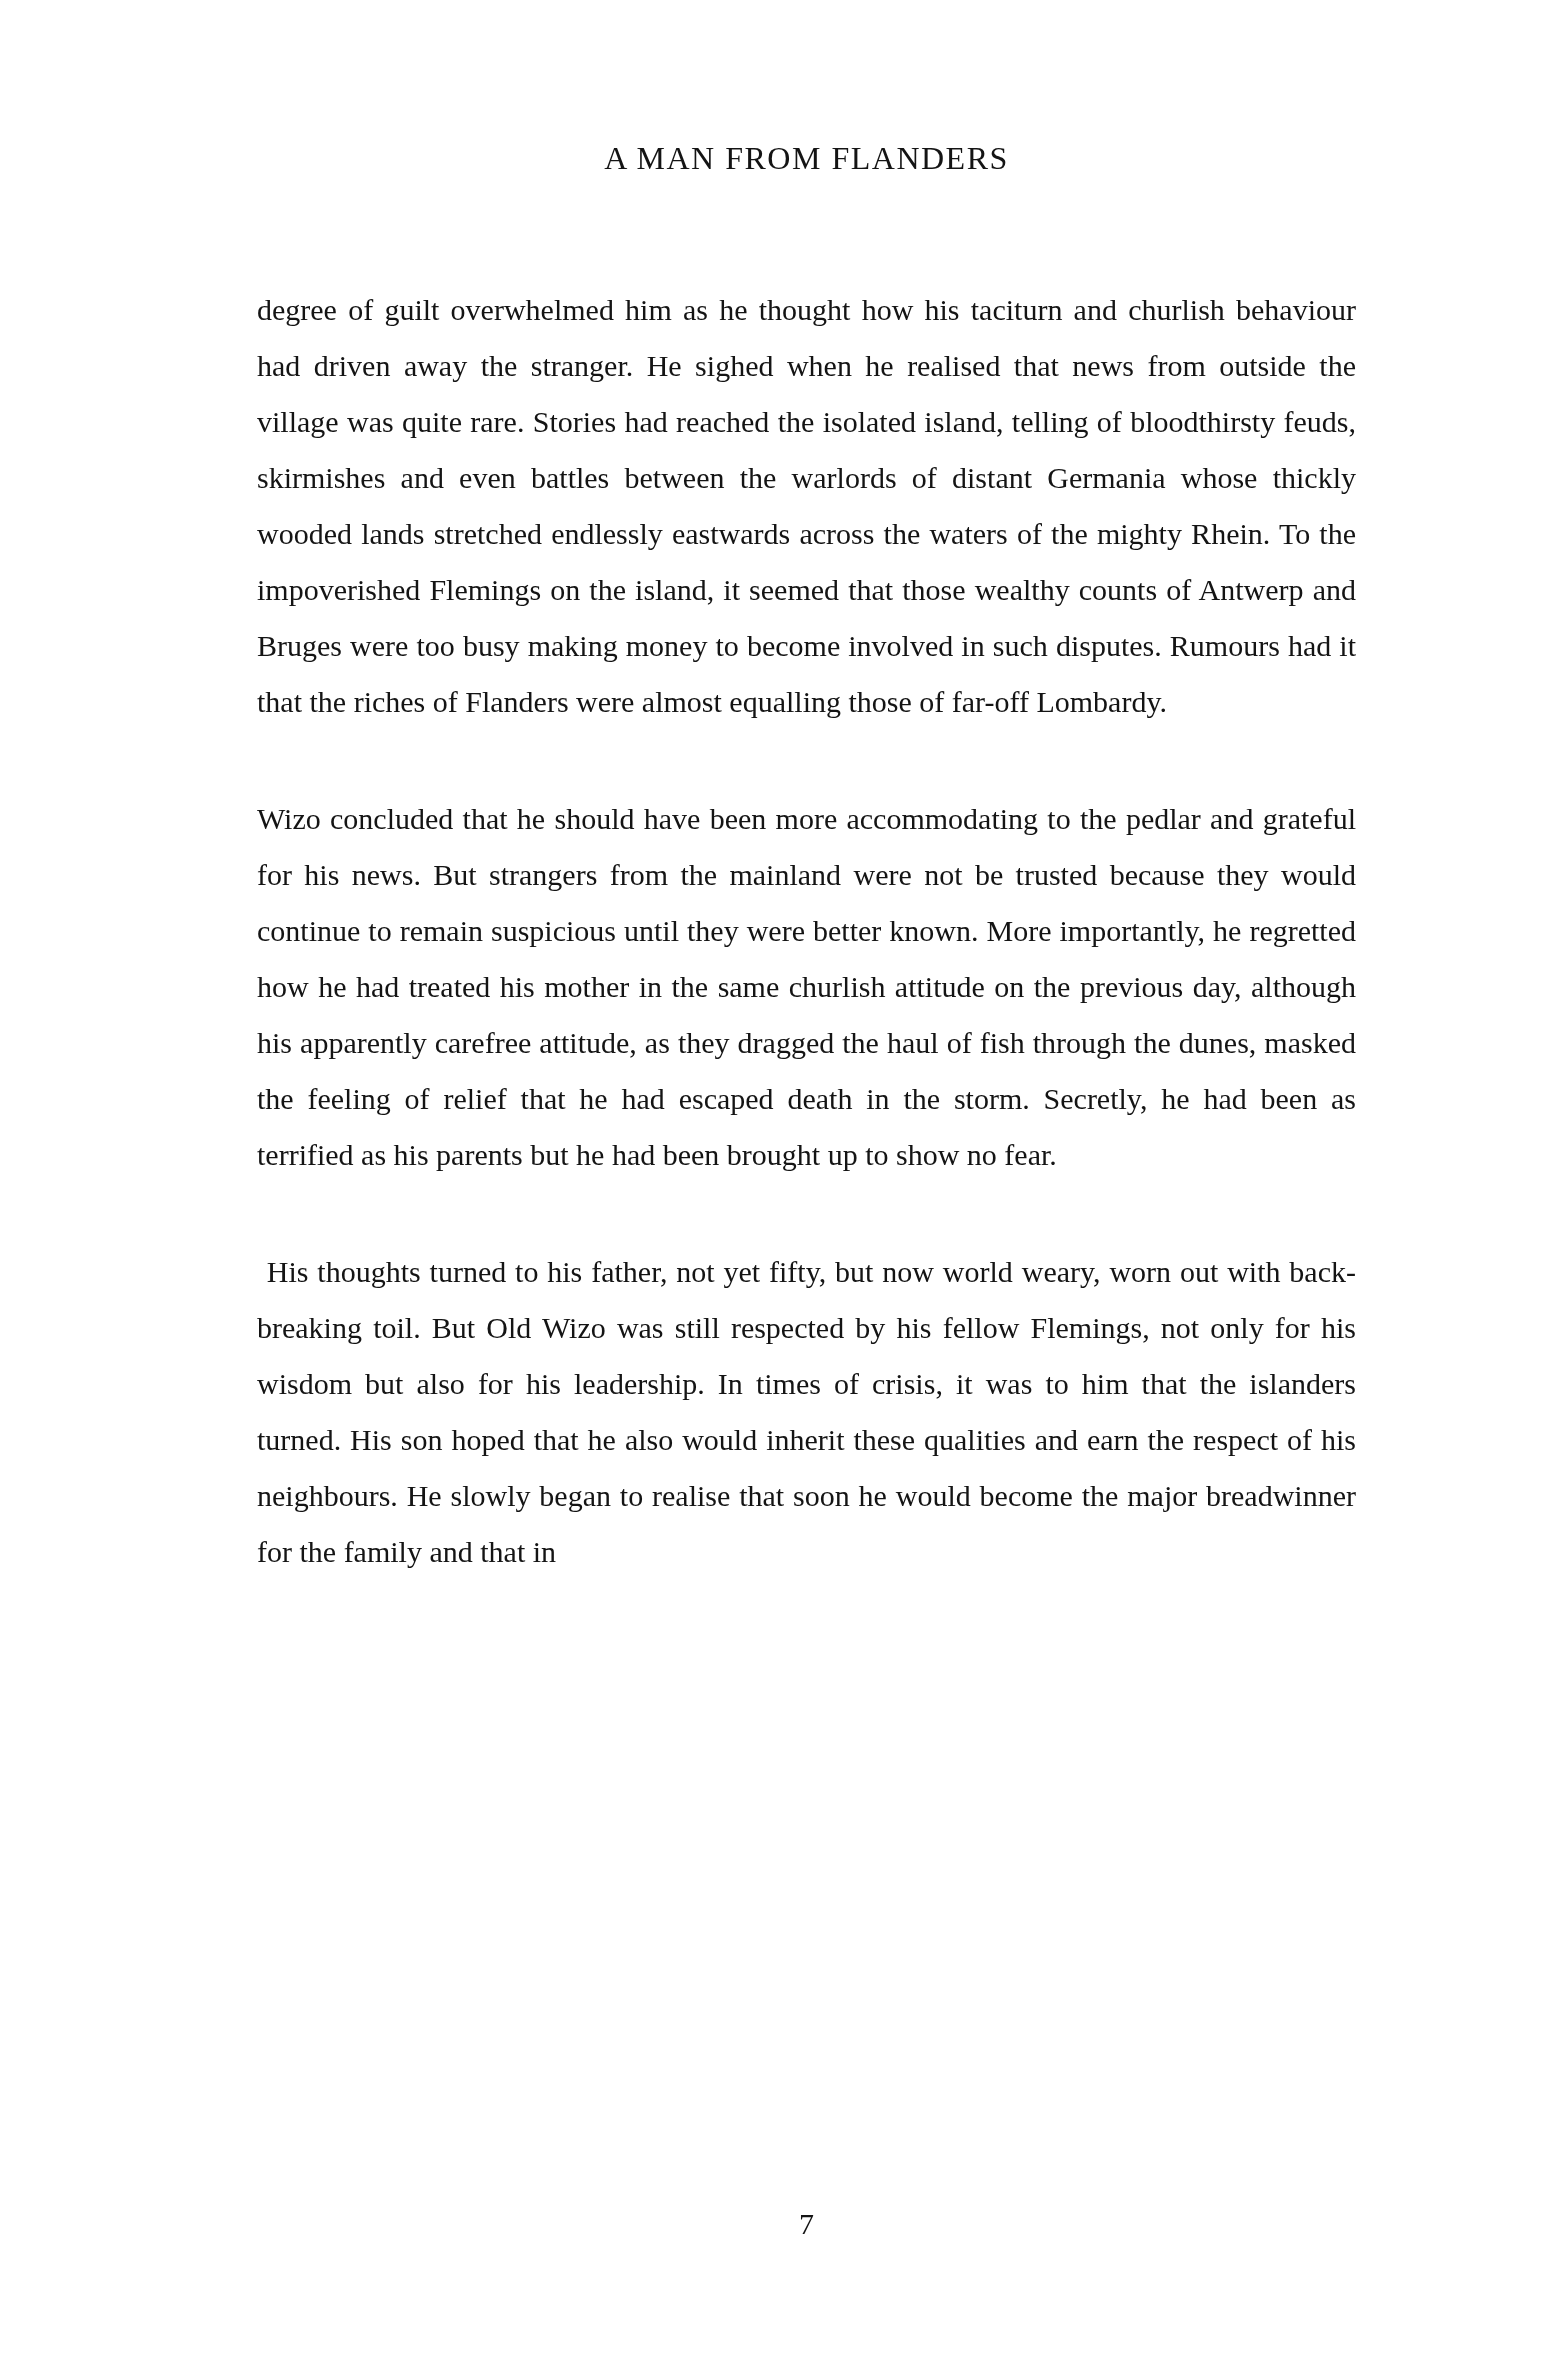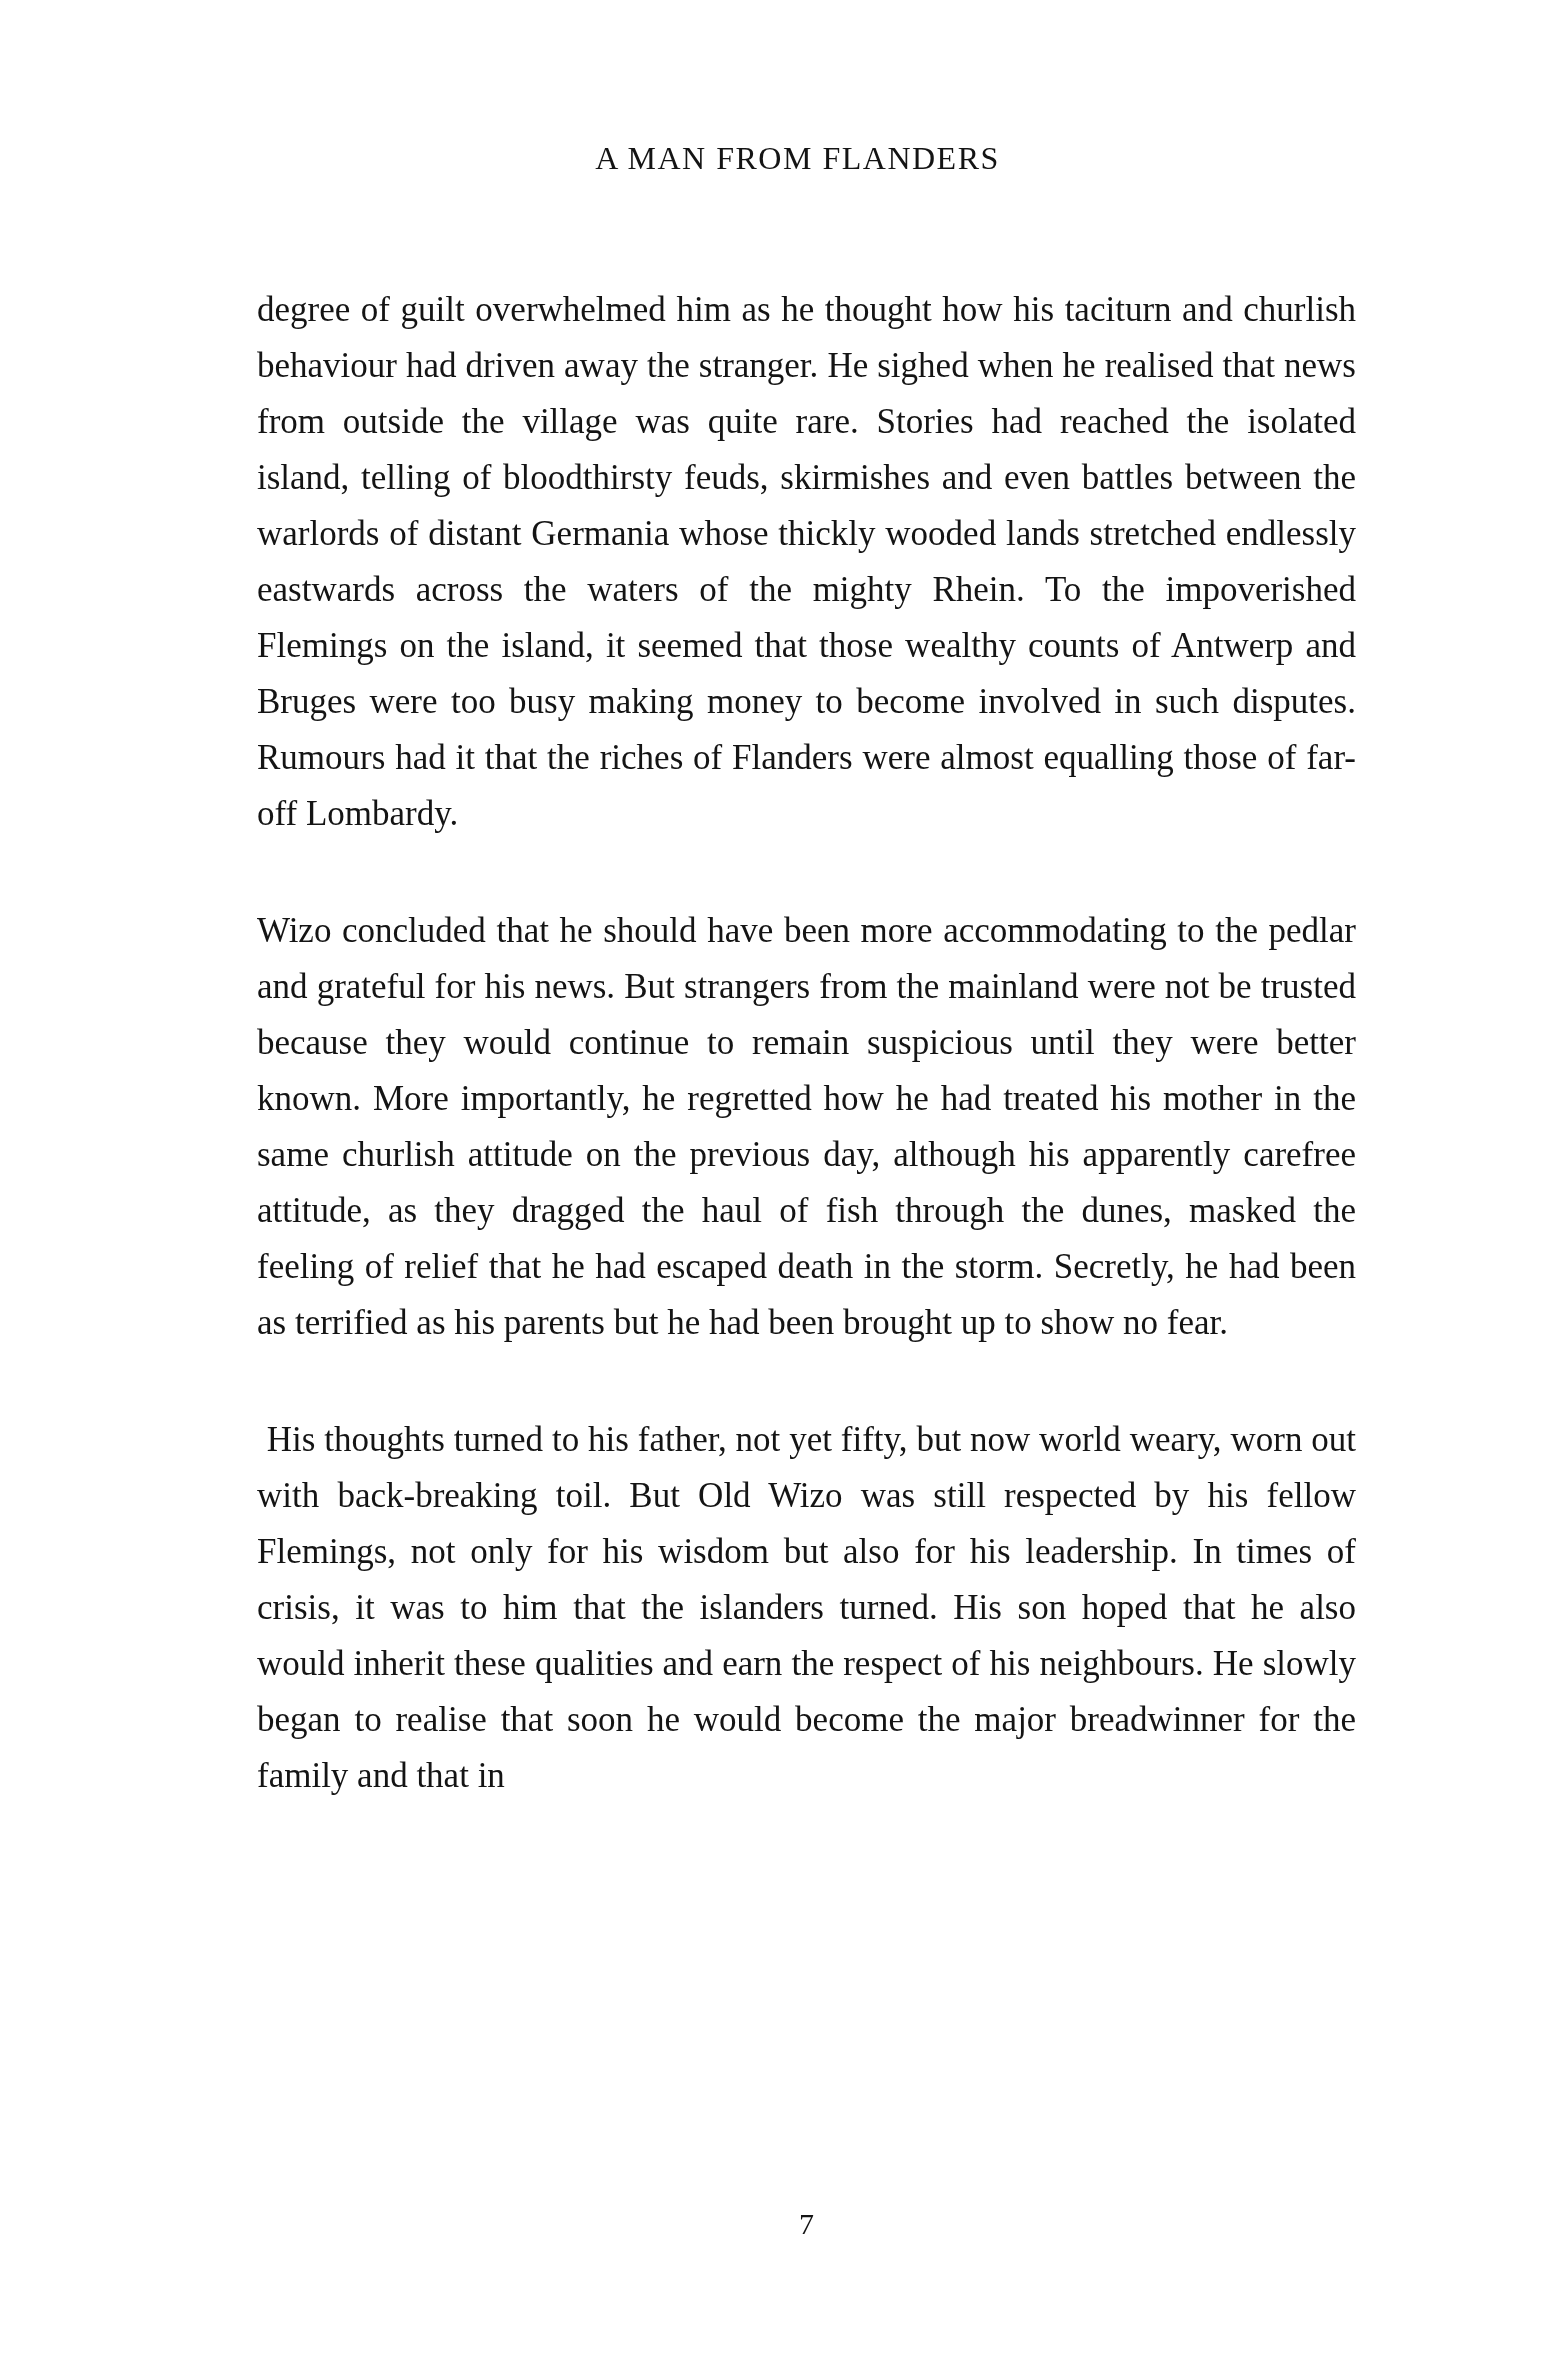--- a/index.html
+++ b/index.html
@@ -12,37 +12,37 @@
     width: 1562px;
     height: 2361px;
     background: #ffffff;
     color: #111111;
     font-family: "Liberation Serif", "DejaVu Serif", serif;
     overflow: hidden;
   }
   .running-header {
     position: absolute;
     top: 140px;
-    left: 248px;
+    left: 257px;
     width: 1099px;
     text-align: center;
     font-size: 32px;
     letter-spacing: 1.5px;
     color: #141414;
     white-space: nowrap;
   }
   .body-text {
     position: absolute;
     top: 282px;
     left: 257px;
     width: 1099px;
   }
   .body-text p {
     margin: 0 0 61px 0;
-    font-size: 35px;
+    font-size: 30px;
     line-height: 56px;
     text-align: justify;
     color: #141414;
   }
   .body-text p:last-child {
     margin-bottom: 0;
   }
   
   .body-text p.lead-space {
     text-indent: 9.8px;

